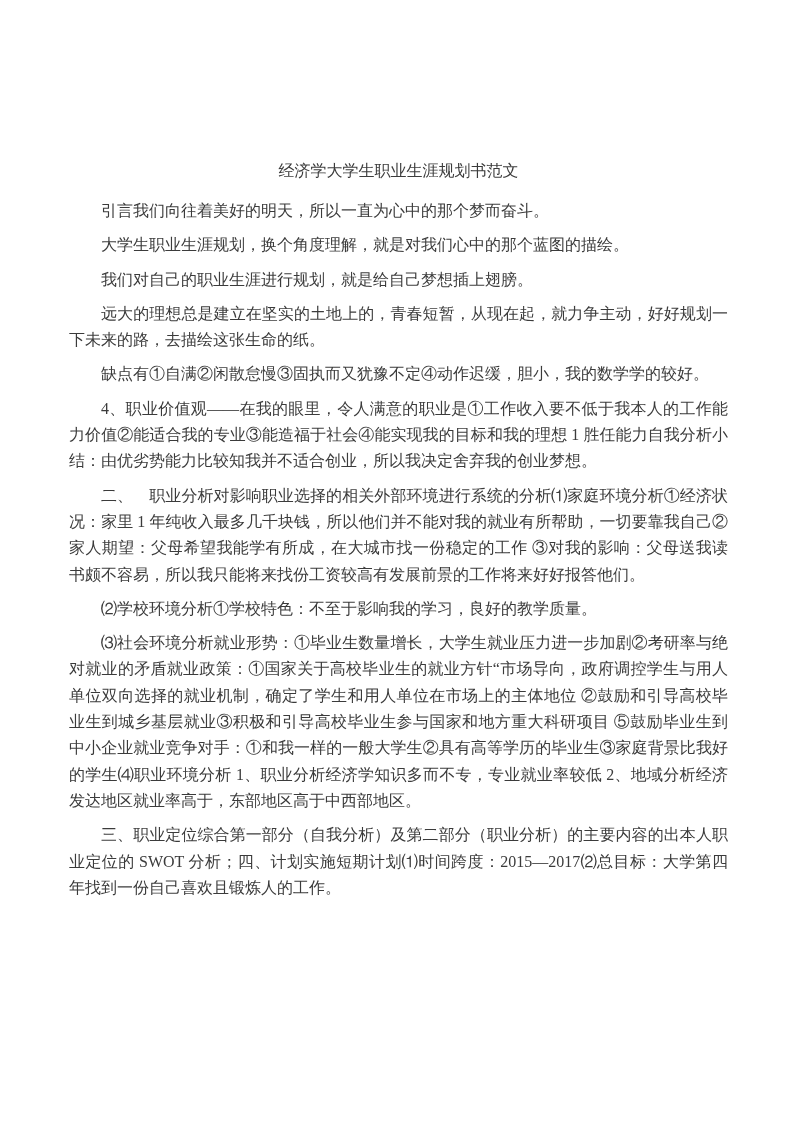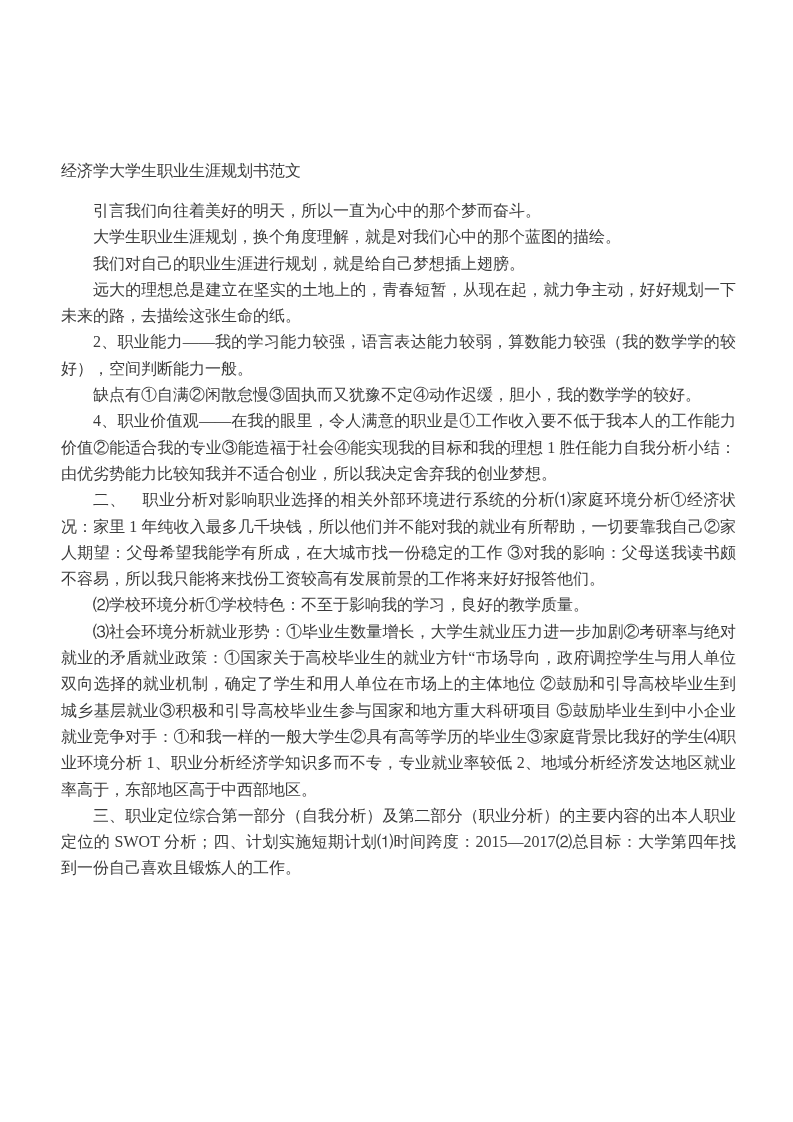--- a/index.html
+++ b/index.html
@@ -18,43 +18,42 @@
     height: 1122px;
     padding: 158px 57px 40px 61px;
     background: #ffffff;
     font-family: "Liberation Serif", "DejaVu Serif", serif;
     color: #3b3b3b;
   }
   .doc-title {
     font-size: 16px;
     line-height: 26px;
     font-weight: normal;
-    text-align: left;
+    text-align: center;
     margin: 0 0 14px 0;
   }
   .doc-body p {
-    margin: 0;
+    margin: 8px;
     font-size: 16px;
     line-height: 26.3px;
     text-align: justify;
     text-indent: 2em;
     word-break: break-word;
   }
 </style>
 </head>
 <body>
 
 <div class="page">
   <h1 class="doc-title">经济学大学生职业生涯规划书范文</h1>
   <div class="doc-body">
     <p>引言我们向往着美好的明天，所以一直为心中的那个梦而奋斗。</p>
     <p>大学生职业生涯规划，换个角度理解，就是对我们心中的那个蓝图的描绘。</p>
     <p>我们对自己的职业生涯进行规划，就是给自己梦想插上翅膀。</p>
     <p>远大的理想总是建立在坚实的土地上的，青春短暂，从现在起，就力争主动，好好规划一下未来的路，去描绘这张生命的纸。</p>
-    <p>2、职业能力——我的学习能力较强，语言表达能力较弱，算数能力较强（我的数学学的较好），空间判断能力一般。</p>
     <p>缺点有①自满②闲散怠慢③固执而又犹豫不定④动作迟缓，胆小，我的数学学的较好。</p>
     <p>4、职业价值观——在我的眼里，令人满意的职业是①工作收入要不低于我本人的工作能力价值②能适合我的专业③能造福于社会④能实现我的目标和我的理想 1 胜任能力自我分析小结：由优劣势能力比较知我并不适合创业，所以我决定舍弃我的创业梦想。</p>
     <p>二、　职业分析对影响职业选择的相关外部环境进行系统的分析⑴家庭环境分析①经济状况：家里 1 年纯收入最多几千块钱，所以他们并不能对我的就业有所帮助，一切要靠我自己②家人期望：父母希望我能学有所成，在大城市找一份稳定的工作 ③对我的影响：父母送我读书颇不容易，所以我只能将来找份工资较高有发展前景的工作将来好好报答他们。</p>
     <p>⑵学校环境分析①学校特色：不至于影响我的学习，良好的教学质量。</p>
     <p>⑶社会环境分析就业形势：①毕业生数量增长，大学生就业压力进一步加剧②考研率与绝对就业的矛盾就业政策：①国家关于高校毕业生的就业方针“市场导向，政府调控学生与用人单位双向选择的就业机制，确定了学生和用人单位在市场上的主体地位 ②鼓励和引导高校毕业生到城乡基层就业③积极和引导高校毕业生参与国家和地方重大科研项目 ⑤鼓励毕业生到中小企业就业竞争对手：①和我一样的一般大学生②具有高等学历的毕业生③家庭背景比我好的学生⑷职业环境分析 1、职业分析经济学知识多而不专，专业就业率较低 2、地域分析经济发达地区就业率高于，东部地区高于中西部地区。</p>
     <p>三、职业定位综合第一部分（自我分析）及第二部分（职业分析）的主要内容的出本人职业定位的 SWOT 分析；四、计划实施短期计划⑴时间跨度：2015—2017⑵总目标：大学第四年找到一份自己喜欢且锻炼人的工作。</p>
   </div>
 </div>
 
 </body></html>

